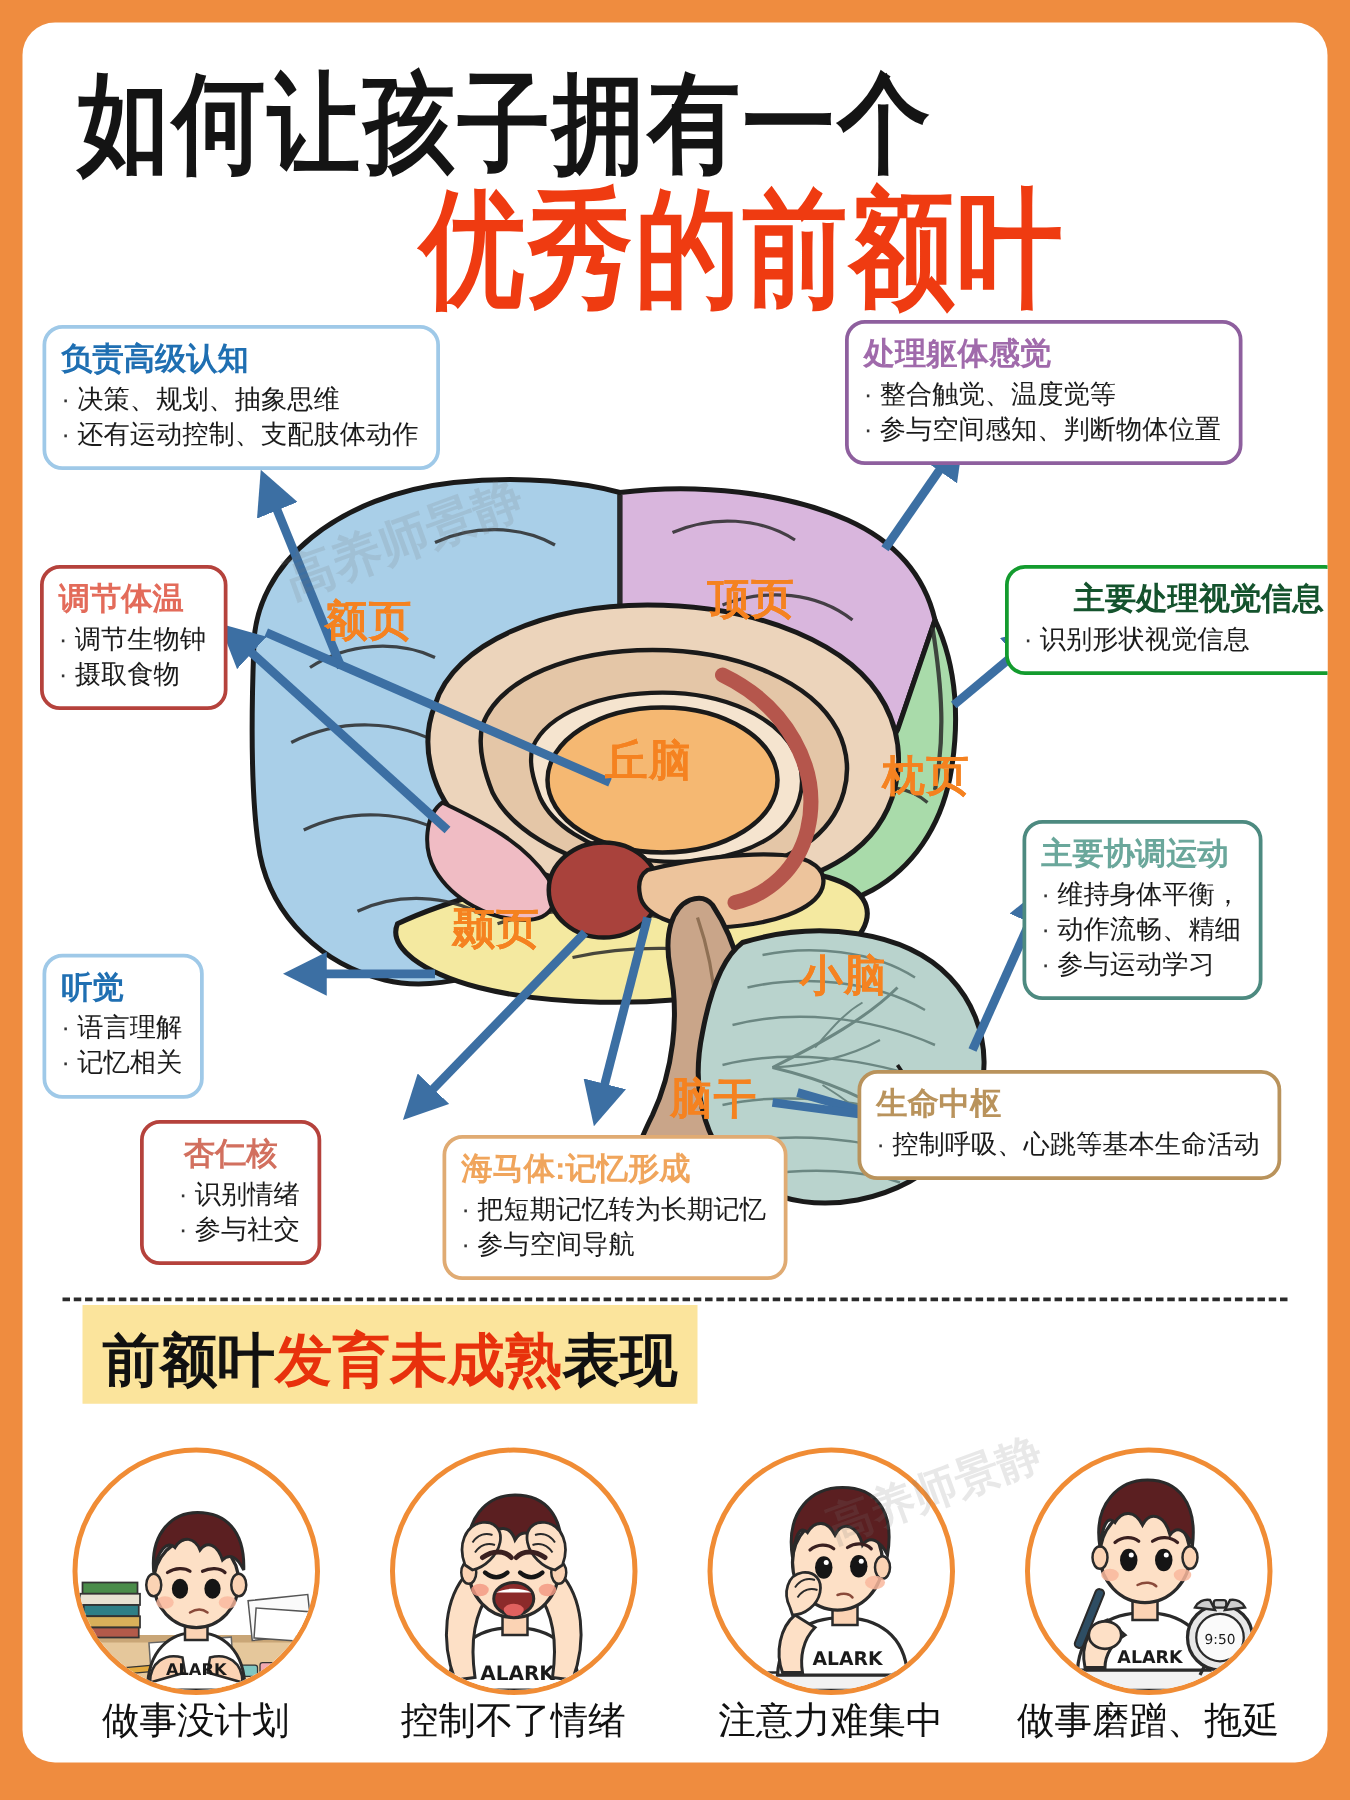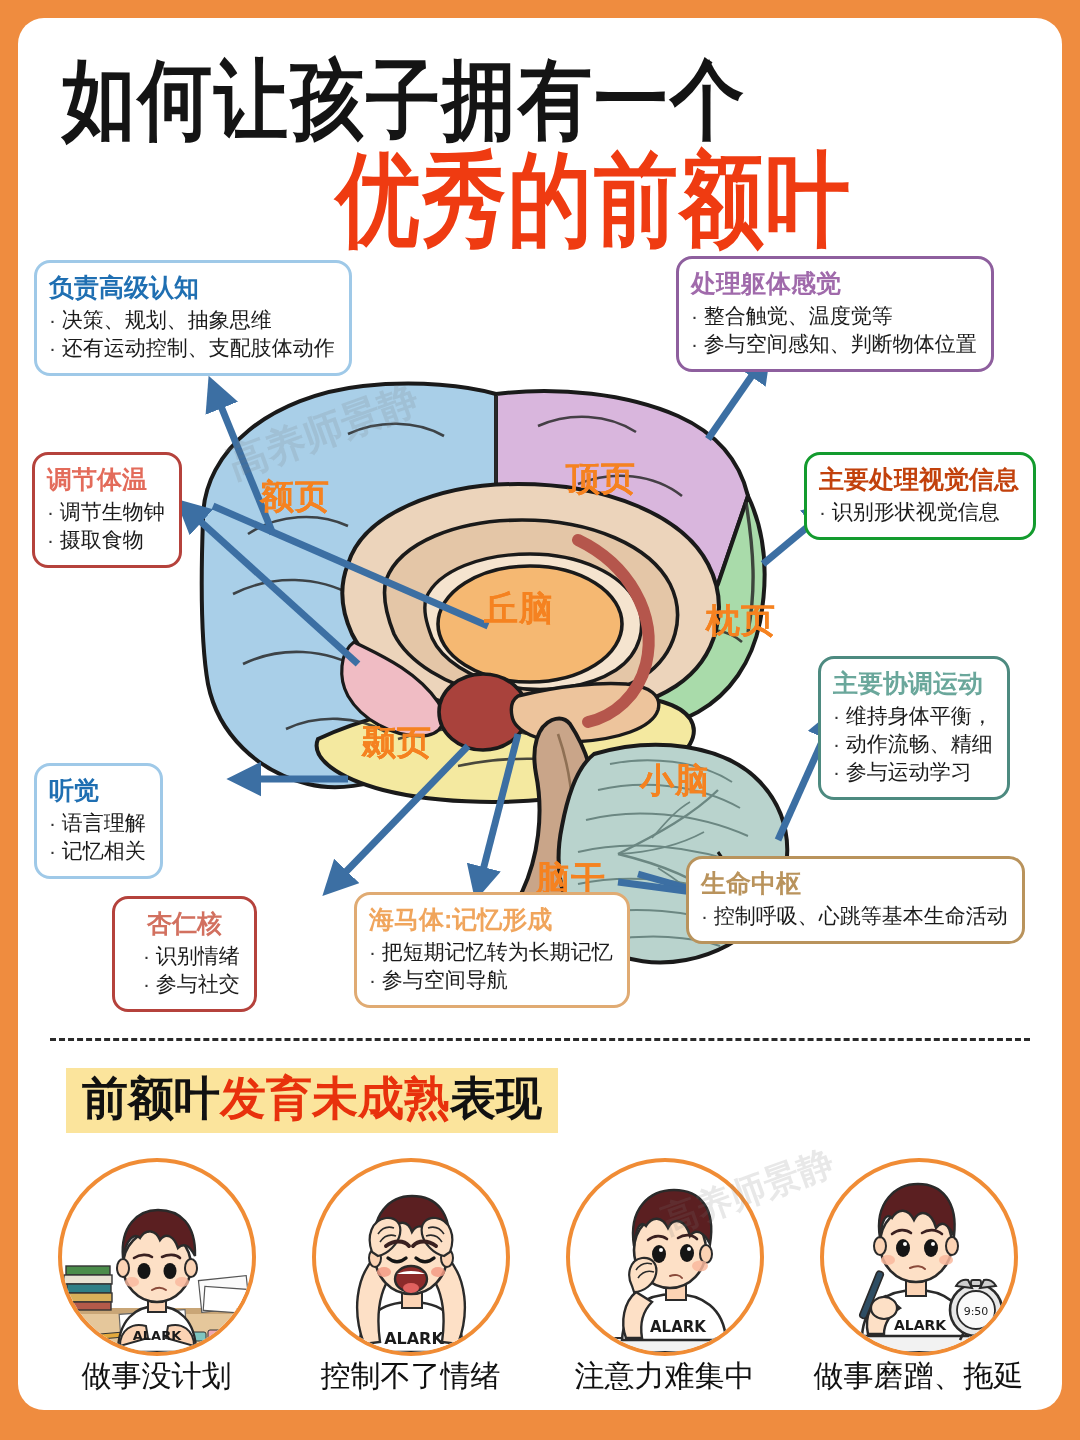--- a/index.html
+++ b/index.html
@@ -89,23 +89,23 @@
   }
 
   
   .divider {
     position: absolute; left: 32px; top: 1020px; width: 980px; height: 0;
     border-top: 3px dashed #2b2b2b;
   }
 
   
   .sec-header {
-    position: absolute; left: 48px; top: 1050px;
+    position: absolute; left: 48px; top: 1026px;
     background: #fbe49c;
-    padding: 6px 16px 9px 16px;
+    padding: 20px 16px 9px 16px;
   }
   .sec-header .t { font-size: 46px; font-weight: bold; line-height: 1.08; white-space: nowrap;
                    font-family: "DejaVu Sans", "Liberation Sans", sans-serif; }
   .sec-header .dark { color: #111; }
   .sec-header .red  { color: #e8310c; }
 
   
   .bottom-row { position: absolute; left: 0; top: 1140px; width: 1044px; height: 270px; }
   .bcard { position: absolute; width: 245px; text-align: center; }
   .bcircle {
@@ -298,21 +298,21 @@
       <div class="c-item">参与空间感知、判断物体位置</div>
     </div>
 
     <div class="callout" style="left:14px; top:218px; border-color:#b5423c;">
       <div class="c-title" style="color:#e36b5a;">调节体温</div>
       <div class="c-item">调节生物钟</div>
       <div class="c-item">摄取食物</div>
     </div>
 
     <div class="callout" style="left:786px; top:218px; border-color:#139b2e;">
-      <div class="c-title" style="color:#c2410c;">主要处理视觉信息</div>
+      <div class="c-title" style="color:#14532d;margin-left:40px;">主要处理视觉信息</div>
       <div class="c-item">识别形状视觉信息</div>
     </div>
 
     <div class="callout" style="left:800px; top:422px; border-color:#4d8a80;">
       <div class="c-title" style="color:#6aa79b;">主要协调运动</div>
       <div class="c-item">维持身体平衡，</div>
       <div class="c-item">动作流畅、精细</div>
       <div class="c-item">参与运动学习</div>
     </div>
 
@@ -321,21 +321,21 @@
       <div class="c-item">语言理解</div>
       <div class="c-item">记忆相关</div>
     </div>
 
     <div class="callout" style="left:94px; top:662px; border-color:#b5423c;">
       <div class="c-title" style="color:#d2705f; padding-left:20px;">杏仁核</div>
       <div class="c-item" style="padding-left:16px;">识别情绪</div>
       <div class="c-item" style="padding-left:16px;">参与社交</div>
     </div>
 
-    <div class="callout" style="left:336px; top:658px; border-color:#e0ab73;">
+    <div class="callout" style="left:336px; top:674px; border-color:#e0ab73;">
       <div class="c-title" style="color:#f0a55c;">海马体:记忆形成</div>
       <div class="c-item">把短期记忆转为长期记忆</div>
       <div class="c-item">参与空间导航</div>
     </div>
 
     <div class="callout" style="left:668px; top:622px; border-color:#b9935c;">
       <div class="c-title" style="color:#b9935c;">生命中枢</div>
       <div class="c-item">控制呼吸、心跳等基本生命活动</div>
     </div>
 

